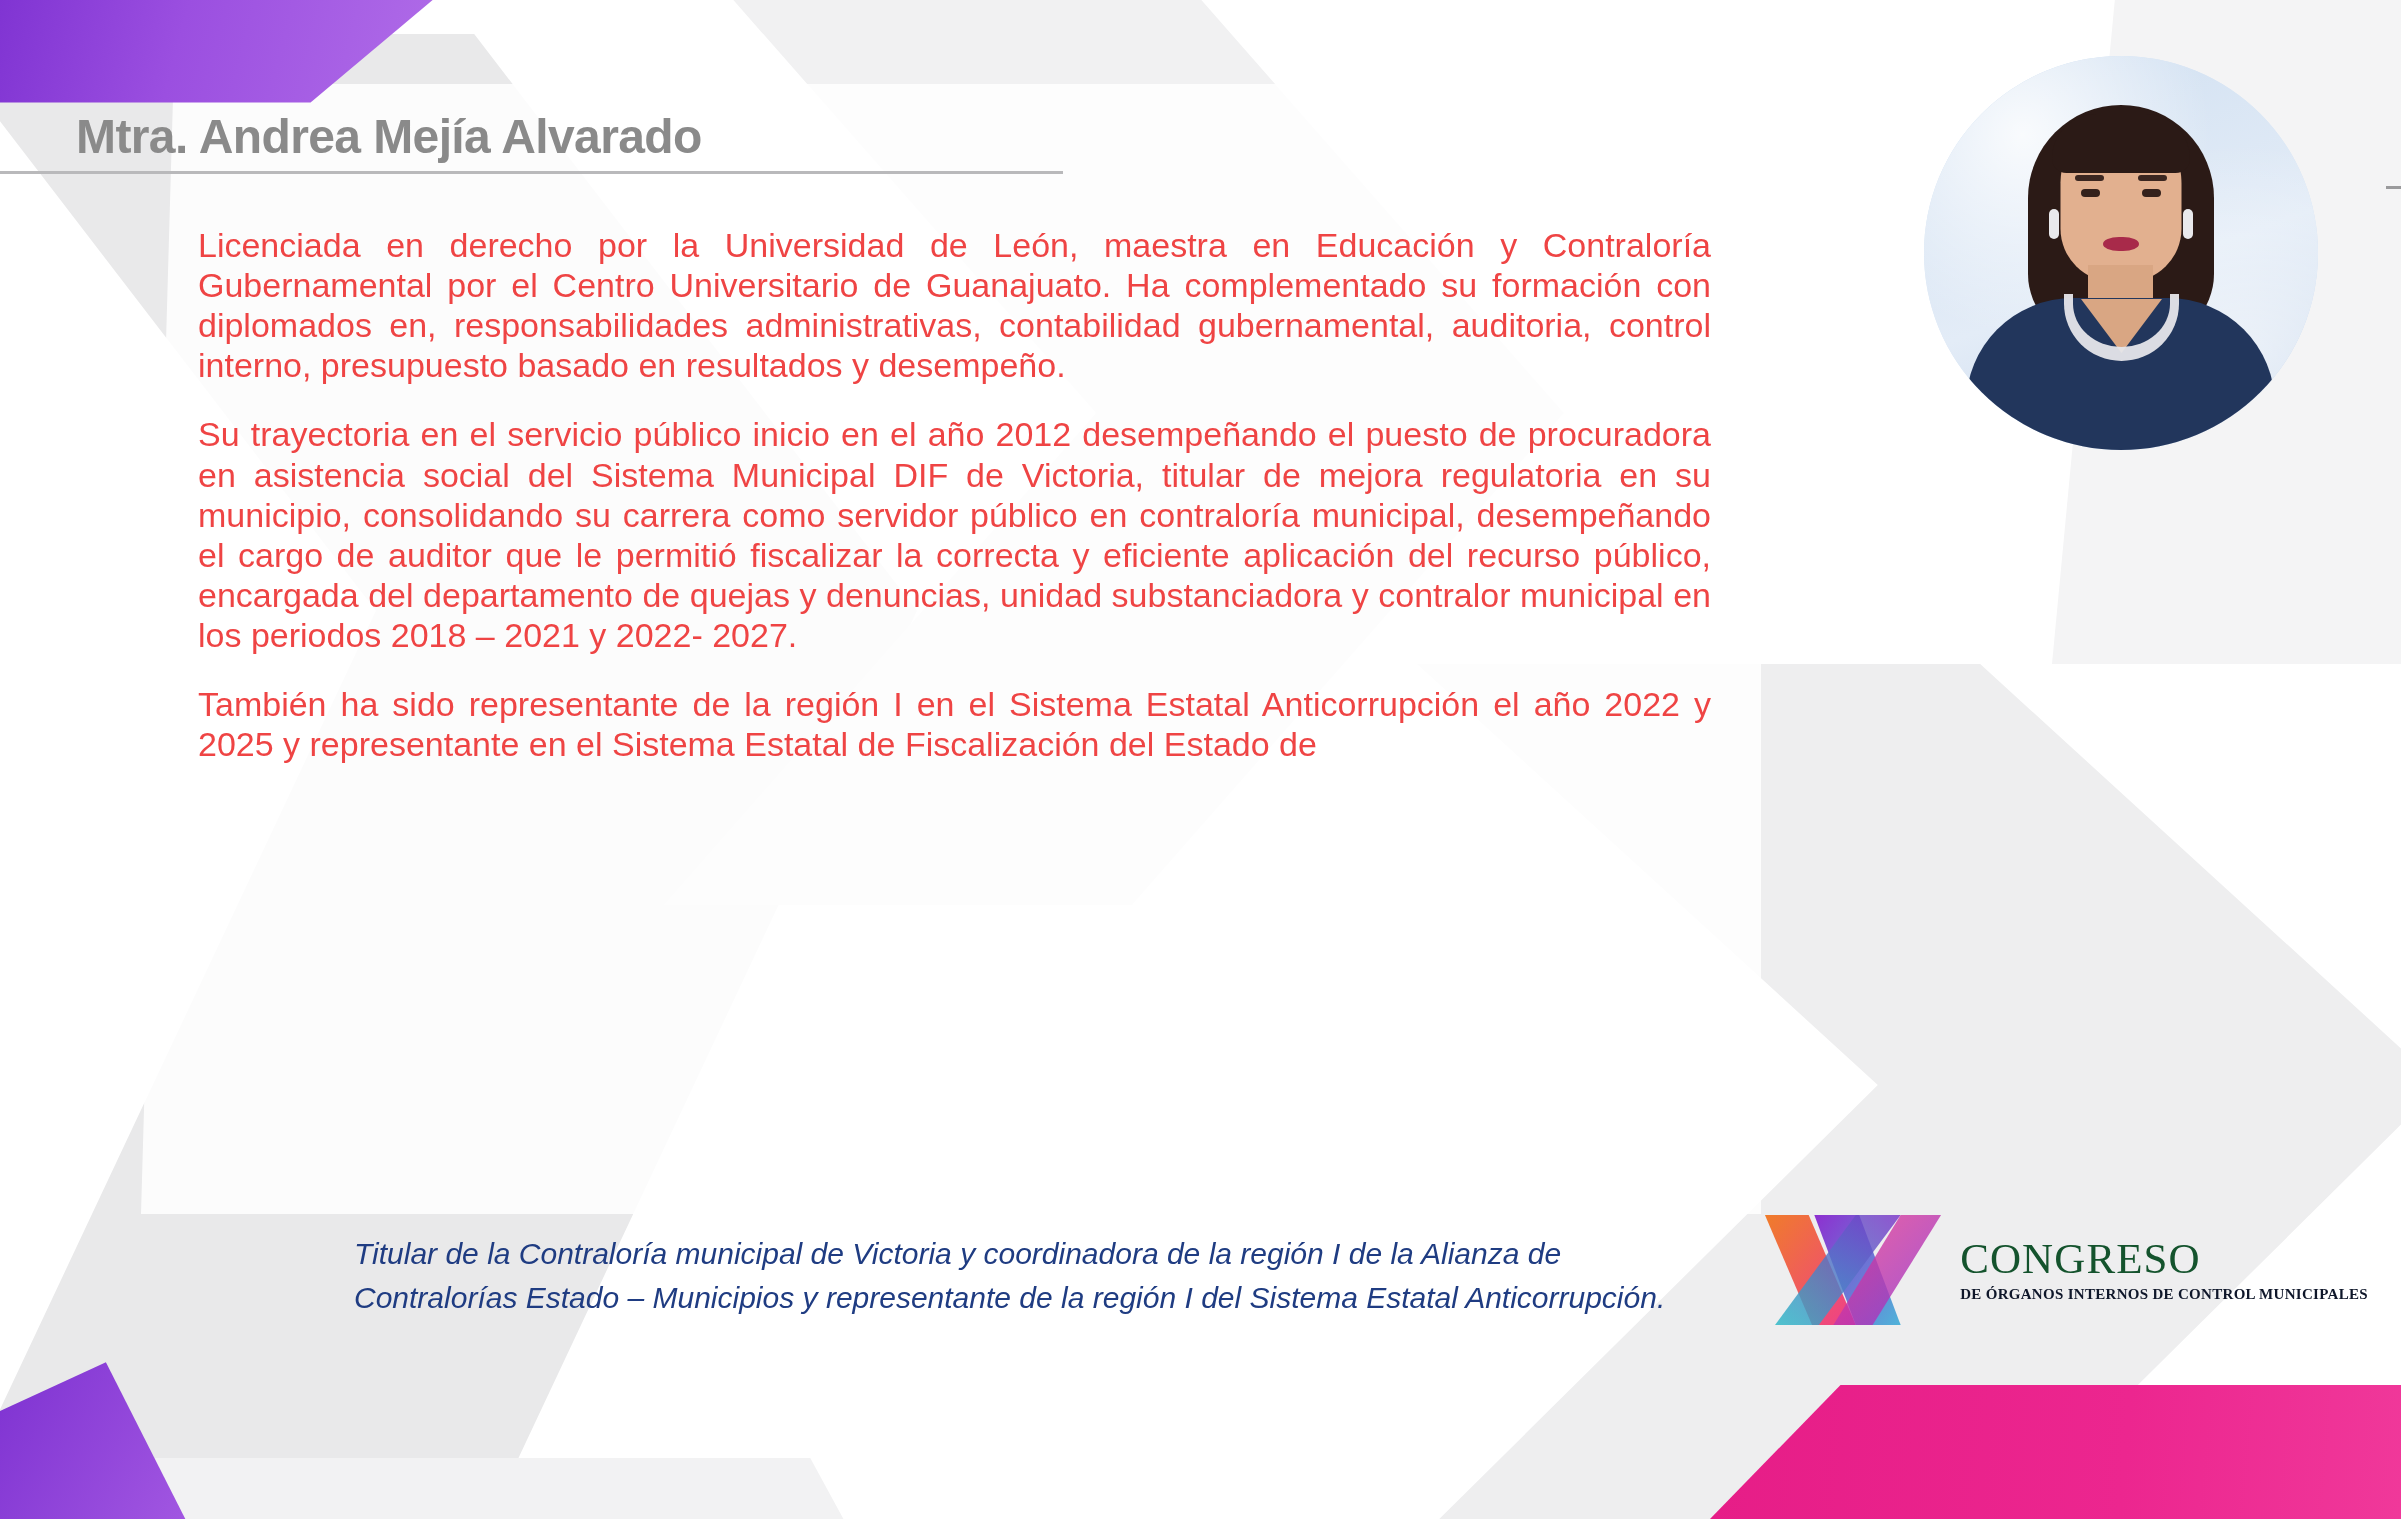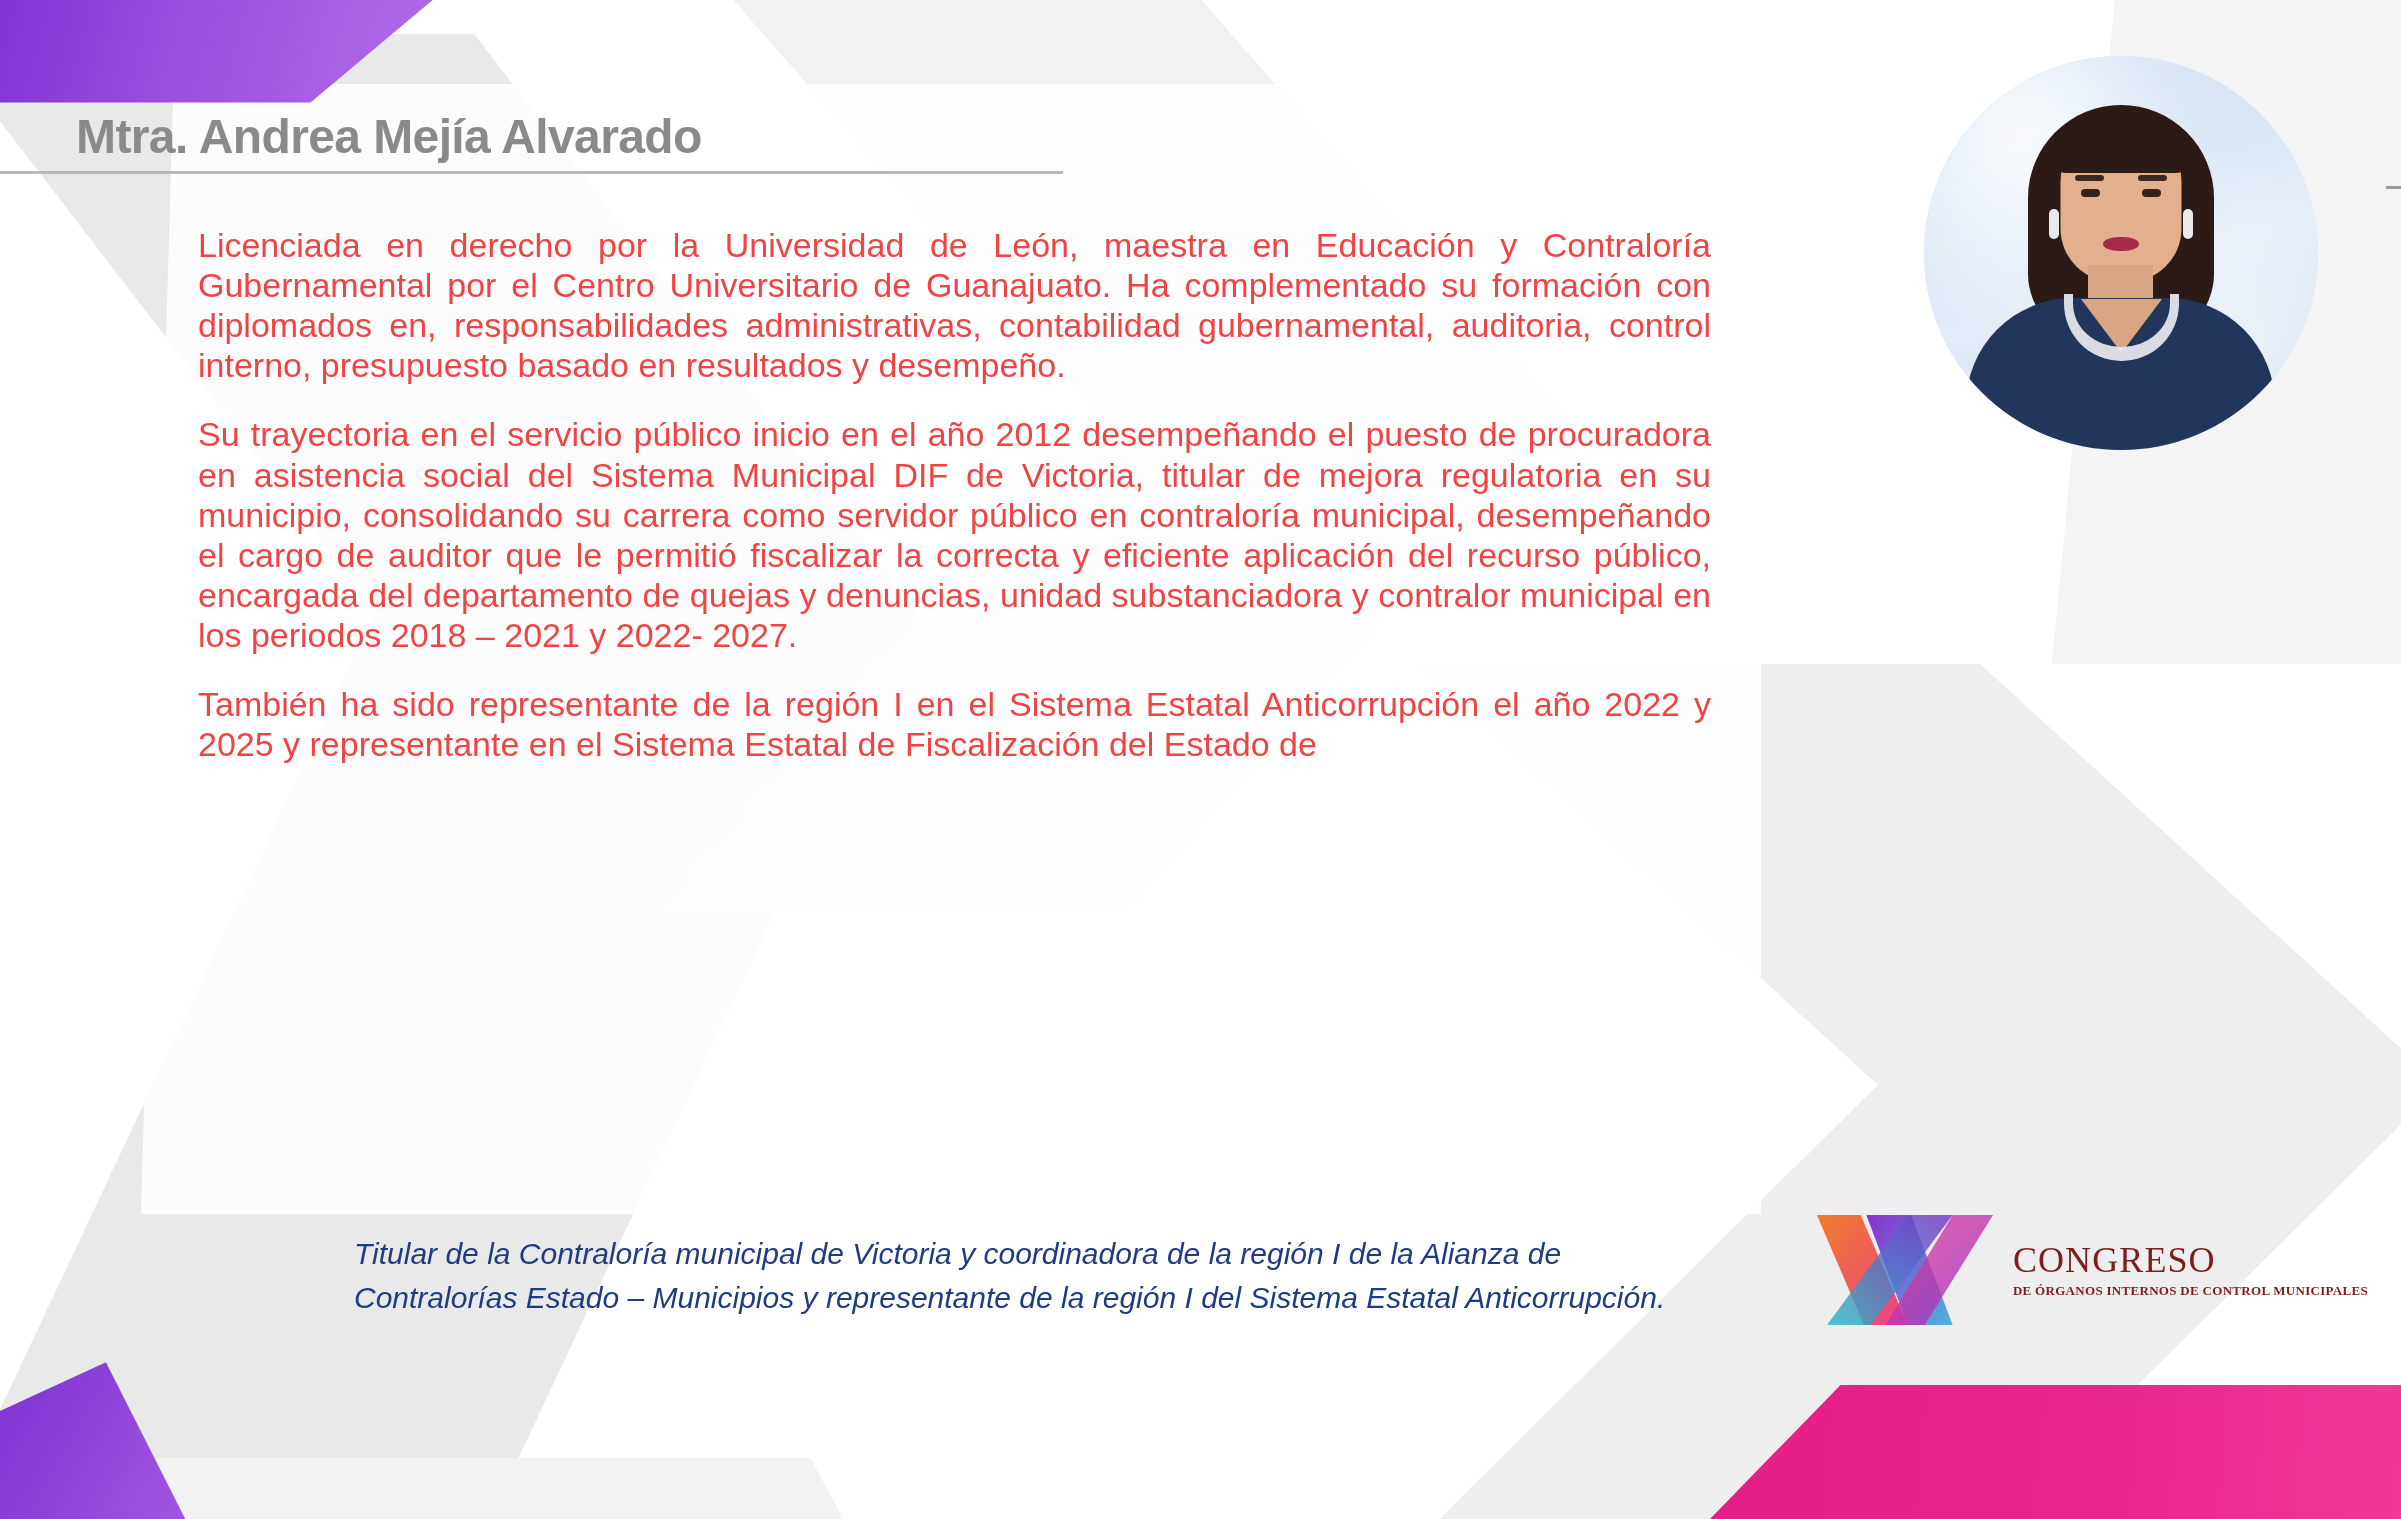--- a/index.html
+++ b/index.html
@@ -324,37 +324,37 @@
     position: relative;
     width: 186px;
     height: 129px;
     flex: 0 0 auto;
   }
   .logo-text {
     color: #7b1fa6;
     line-height: 1;
   }
   .logo-line1 {
-    font-size: 36px;
+    font-size: 43px;
     letter-spacing: 1.1px;
     font-family: "Liberation Serif", serif;
-    color: #7f1d1d;
+    color: #14532d;
   }
   .logo-line2 {
     font-size: 43px;
     letter-spacing: 1.1px;
     font-family: "Liberation Serif", serif;
     color: #6f1f99;
     margin-top: 3.4px;
   }
   .logo-line3 {
-    font-size: 13px;
+    font-size: 15px;
     letter-spacing: 0.3px;
     font-weight: bold;
-    color: #7f1d1d;
+    color: #0f172a;
     margin-top: 6.7px;
     font-family: "Liberation Serif", serif;
   }
 
   
   .edge-dash {
     position: absolute;
     right: 0;
     top: 186px;
     width: 14.6px;

